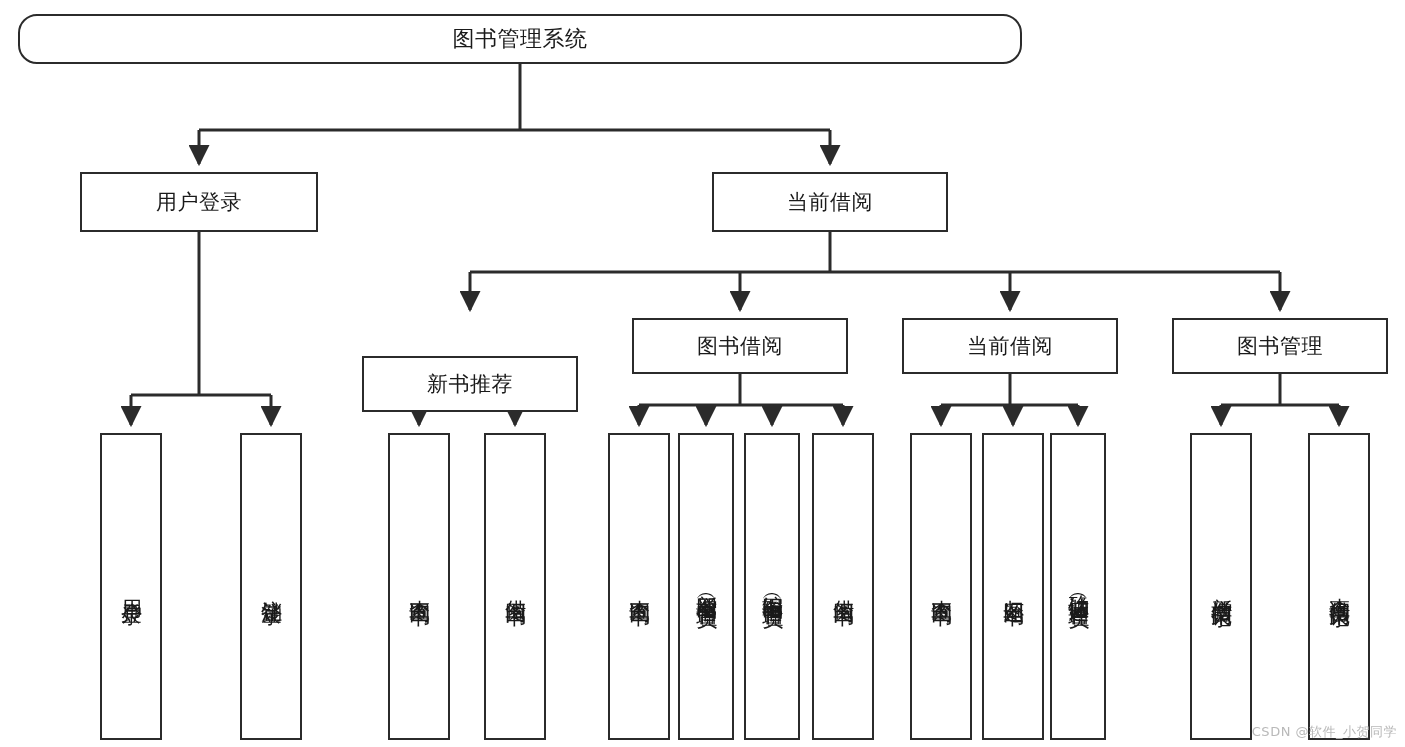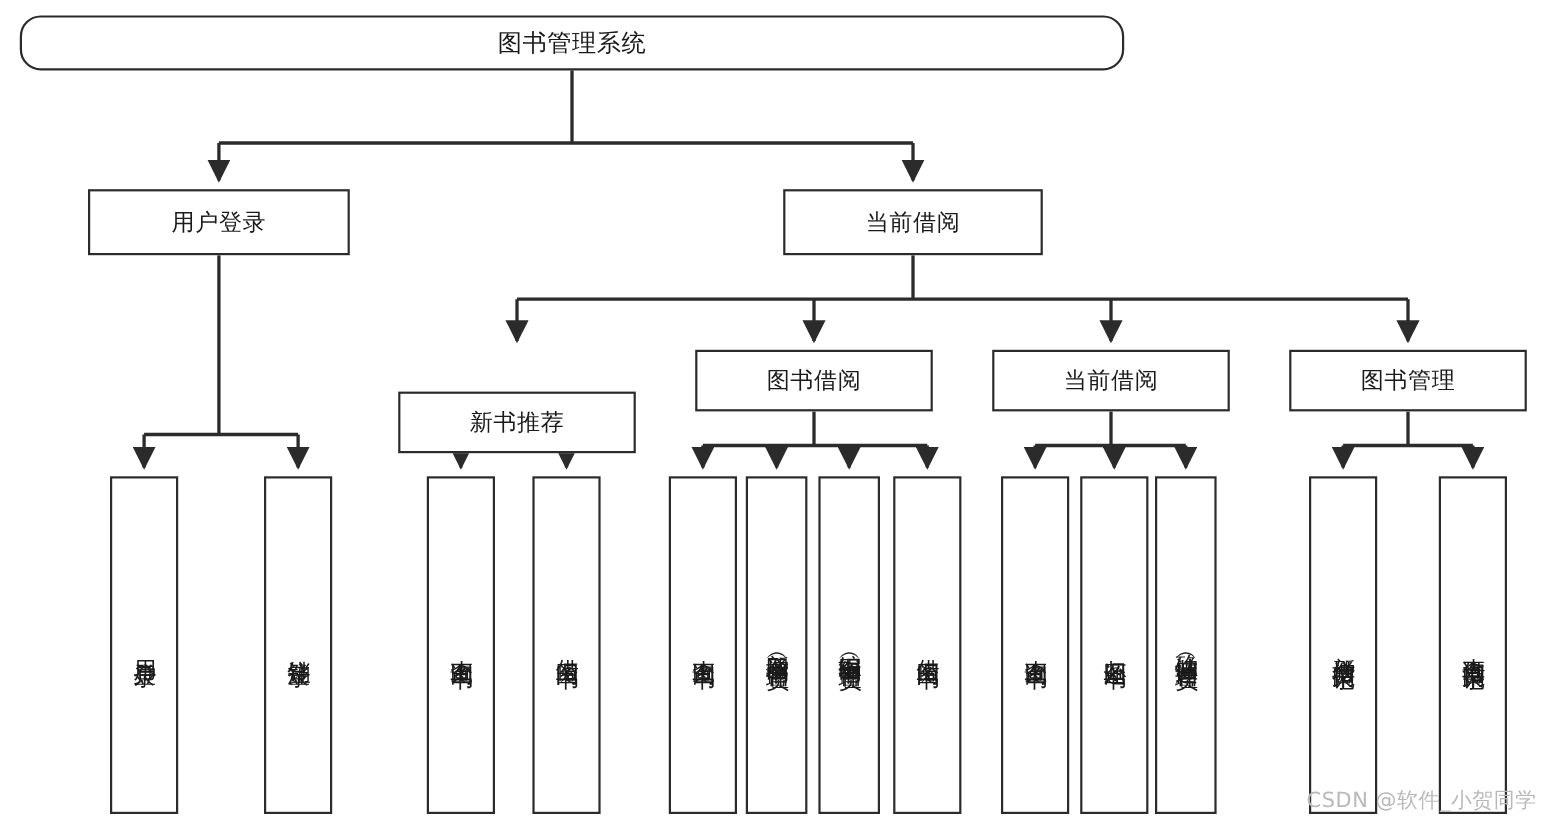--- a/index.html
+++ b/index.html
@@ -57,21 +57,21 @@
     white-space: nowrap;
     text-align: center;
   }
   .node.title {
     font-size: 22px;
   }
   .watermark {
     position: absolute;
     right: 8px;
     bottom: 6px;
-    font-size: 19px;
+    font-size: 13px;
     color: #b9b9b9;
     z-index: 5;
     white-space: nowrap;
     letter-spacing: 0.5px;
   }
 </style>
 </head>
 <body>
 
 <div id="canvas">

